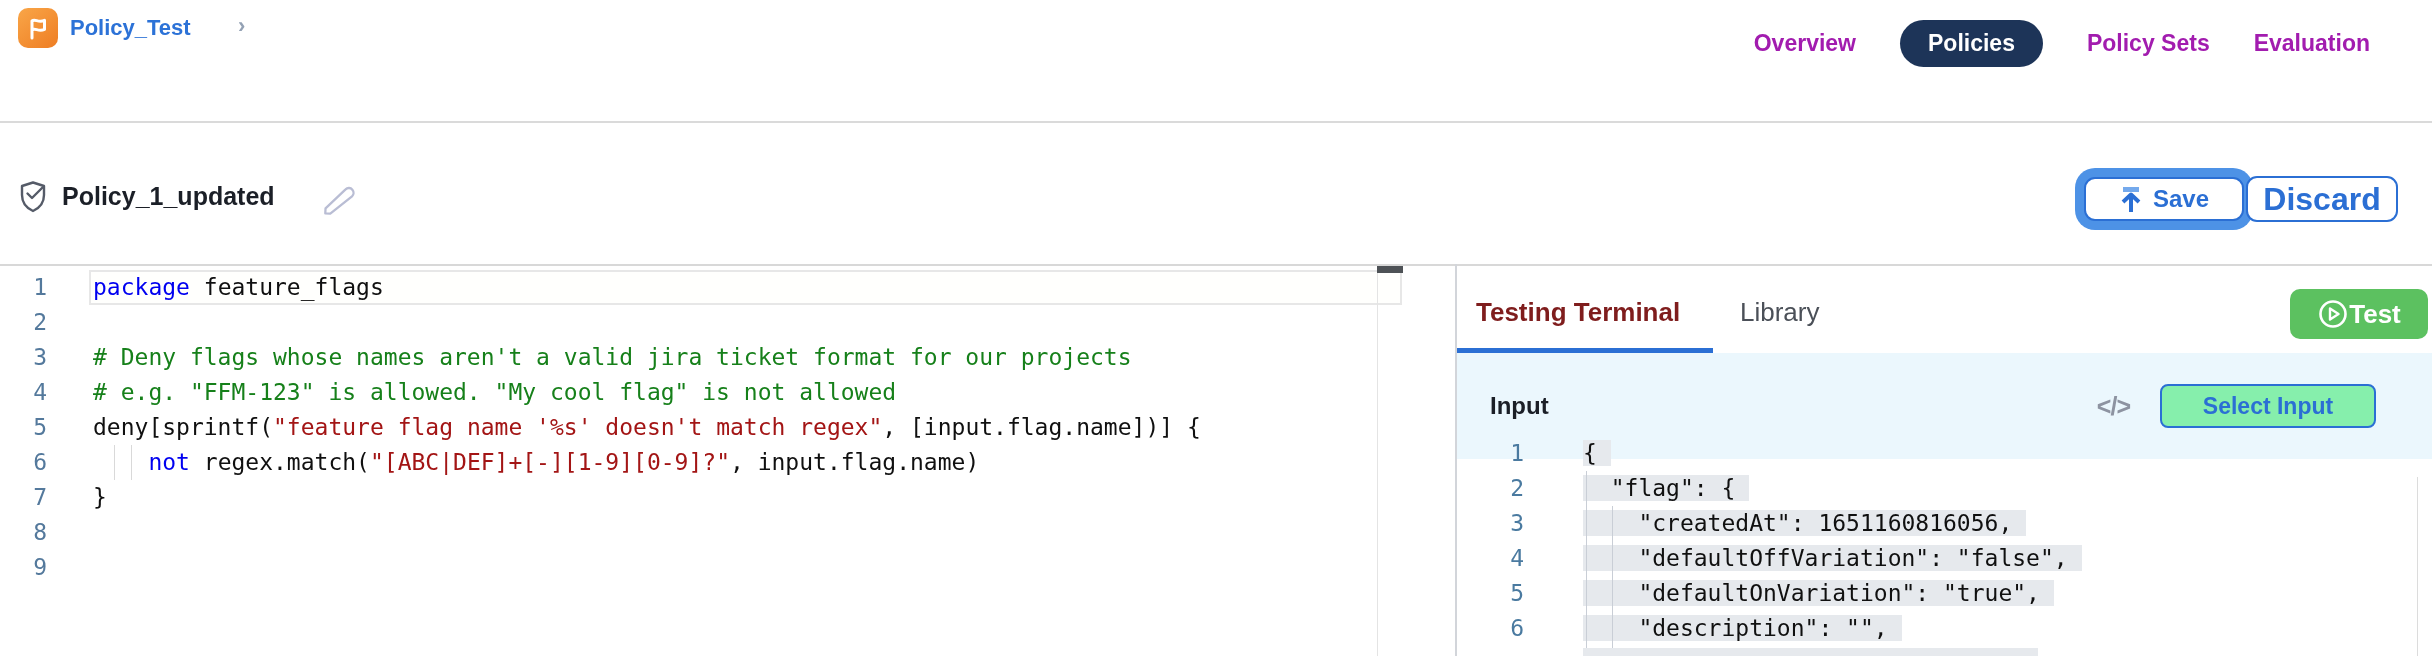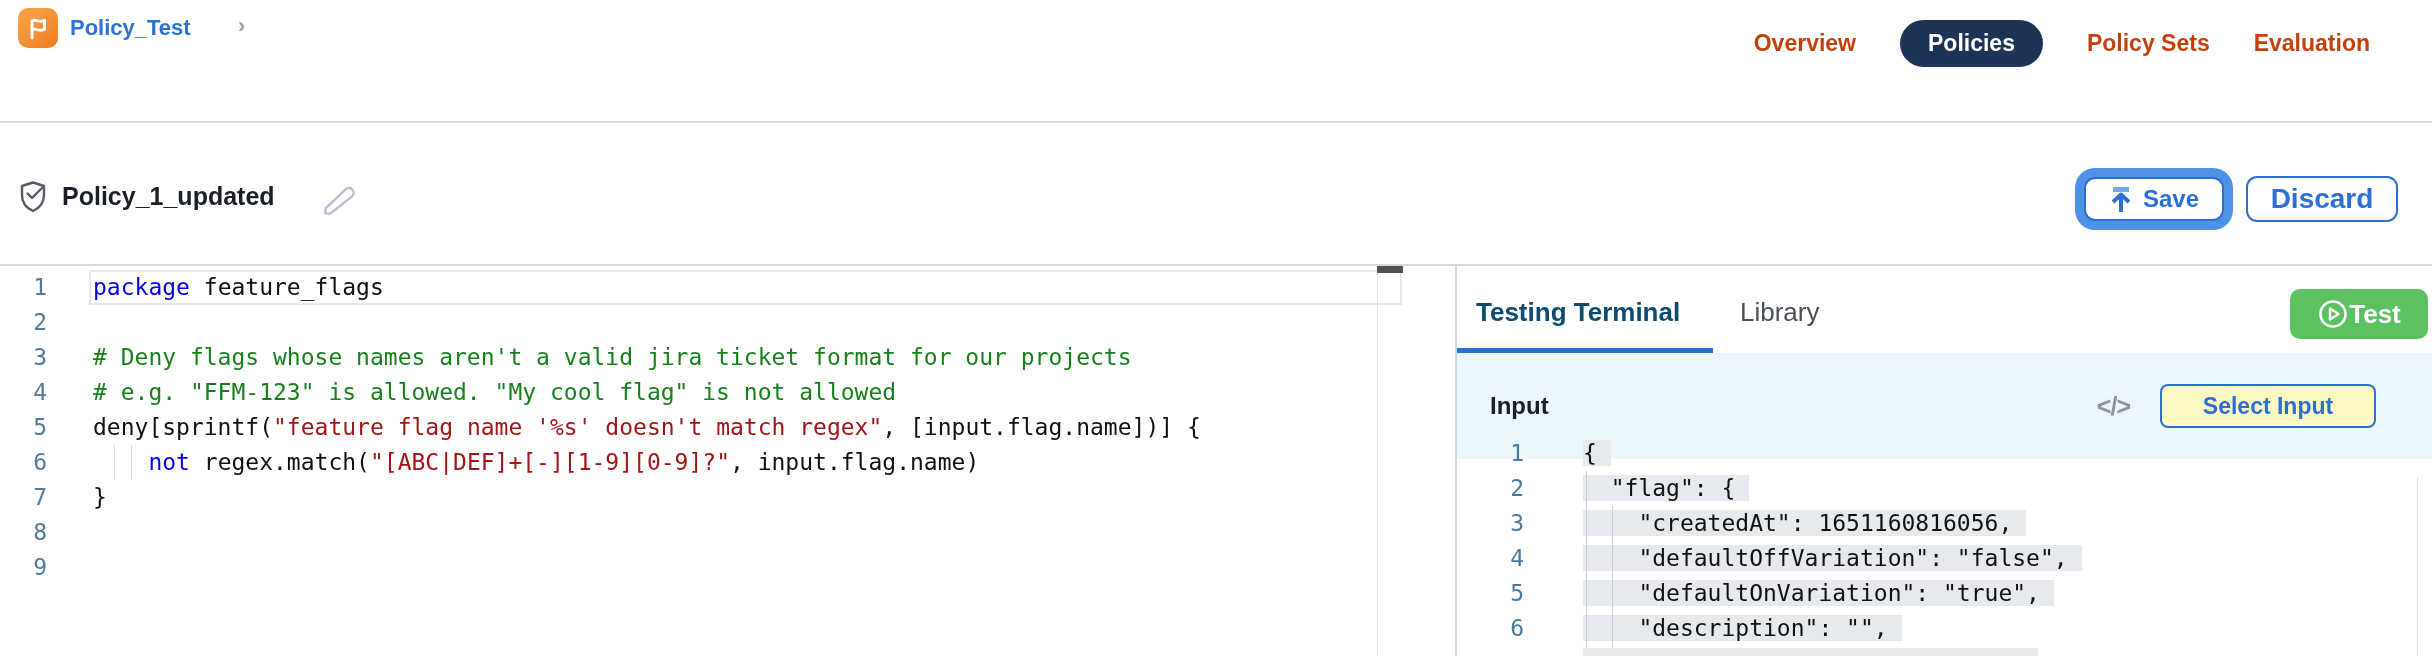--- a/index.html
+++ b/index.html
@@ -10,37 +10,37 @@
 
   
   .app-icon { left:18px; top:8px; width:40px; height:40px; border-radius:10px;
               background:linear-gradient(140deg,#f9a648,#ee7d23); display:flex;
               align-items:center; justify-content:center; }
   .crumb-link { left:70px; top:15px; font-size:22px; font-weight:600; color:#2c72d7; cursor:pointer; }
   .crumb-sep  { left:238px; top:13px; font-size:22px; color:#93a1b4; font-weight:600; }
   .page-title { left:17px; top:42px; font-size:37px; font-weight:800; color:#1b1f27; letter-spacing:.2px; }
 
   .nav { right:62px; top:20px; display:flex; align-items:center; gap:44px; height:46px; }
-  .nav-item { font-size:23px; font-weight:600; color:#c2410c; cursor:pointer; white-space:nowrap; }
+  .nav-item { font-size:23px; font-weight:600; color:#a21caf; cursor:pointer; white-space:nowrap; }
   .nav-item.active { background:#1d3458; color:#ffffff; padding:10px 28px; border-radius:24px; }
 
   .hdr-divider { left:0; top:121px; width:2432px; height:2px; background:#dadada; }
 
   
   .policy-name { left:62px; top:182px; font-size:25px; font-weight:700; color:#1b1f27; }
   .shield { left:18px; top:180px; }
   .pencil { left:322px; top:183px; cursor:pointer; }
 
-  .save-btn { left:2084px; top:177px; width:140px; height:44px; background:#fff;
+  .save-btn { left:2084px; top:177px; width:160px; height:44px; background:#fff;
       border:2px solid #2b6fd4; border-radius:11px; box-shadow:0 0 0 9px #4d92e6;
       display:flex; align-items:center; justify-content:center; gap:10px; cursor:pointer; }
   .save-btn span { font-size:24px; font-weight:700; color:#2b6fd4; }
   .discard-btn { left:2246px; top:176px; width:152px; height:46px; background:#fff;
       border:2px solid #2b6fd4; border-radius:11px; display:flex; align-items:center;
-      justify-content:center; cursor:pointer; font-size:28px; font-weight:700; color:#2b6fd4; }
+      justify-content:center; cursor:pointer; font-size:32px; font-weight:700; color:#2b6fd4; }
 
   
   .ws-topline { left:0; top:264px; width:2432px; height:2px; background:#d8d8d8; }
 
   .code-font { font-family:"DejaVu Sans Mono", monospace; font-size:23px; }
   .editor-rows { left:0; top:270px; width:1403px; }
   .erow { display:flex; height:35px; line-height:35px; white-space:pre; }
   .erow .gutter { width:47px; text-align:right; color:#54799c; flex:none; }
   .erow .code { padding-left:46px; color:#101010; }
   .tok-kw  { color:#0000f0;text-align:center; }
@@ -48,35 +48,35 @@
   .tok-str { color:#a31515; }
   .tok-pl  { color:#101010; }
   .cur-line { left:89px; top:270px; width:1313px; height:35px; background:#fffffd;
               border:2px solid #e7e7e7; }
   .guide { width:1px; background:#d9d9d9; }
   .ruler-line { left:1377px; top:266px; width:1px; height:390px; background:#e4e4e4; }
   .ruler-mark { left:1377px; top:266px; width:26px; height:7px; background:#4e5256; }
 
   
   .panel-border { left:1455px; top:264px; width:2px; height:392px; background:#d2d5da; }
-  .tab-a { left:1476px; top:297px; font-size:26px; font-weight:700; color:#0c4a6e; cursor:pointer; }
+  .tab-a { left:1476px; top:297px; font-size:26px; font-weight:700; color:#7f1d1d; cursor:pointer; }
   .tab-b { left:1740px; top:297px; font-size:26px; font-weight:500; color:#4b5058; cursor:pointer; }
   .tab-underline { left:1457px; top:348px; width:256px; height:5px; background:#2b6fd4; }
   .test-btn { left:2290px; top:289px; width:138px; height:50px; background:#5cc160;
       border-radius:10px; display:flex; align-items:center; justify-content:center;
       cursor:pointer; }
   .test-btn span { color:#fff; font-size:26px; font-weight:700; }
 
   .input-bar { left:1457px; top:353px; width:975px; height:106px; background:#ebf7fd;
       display:flex; align-items:center; }
   .input-label { margin-left:33px; font-size:24px; font-weight:600; color:#1b1f27; }
   .code-glyph-icon { margin-left:auto; font-size:25px; color:#8d93a1; font-weight:600;
       letter-spacing:-1px; cursor:pointer; }
   .select-input-btn { margin-left:30px; margin-right:56px; width:216px; height:44px;
-      background:#fef9c3; border:2px solid #2b6fd4; border-radius:8px; display:flex;
+      background:#86efac; border:2px solid #2b6fd4; border-radius:8px; display:flex;
       align-items:center; justify-content:center; font-size:23px; font-weight:600;
       color:#2b6fd4; cursor:pointer; }
 
   .json-rows { left:1457px; top:436px; width:975px; }
   .erow .jgutter { width:67px; text-align:right; color:#4a7aa0; flex:none; }
   .erow .jcode { padding-left:59px; color:#101010; }
   .sel { background:#e6e9ed; padding-right:14px; }
   .json-guide1 { left:1586px; top:471px; width:1px; height:185px; background:#c9ced6; }
   .json-guide2 { left:1612px; top:506px; width:1px; height:150px; background:#c9ced6; }
   .json-next-sliver { left:1583px; top:648px; width:455px; height:8px; background:#e6e9ed; }

